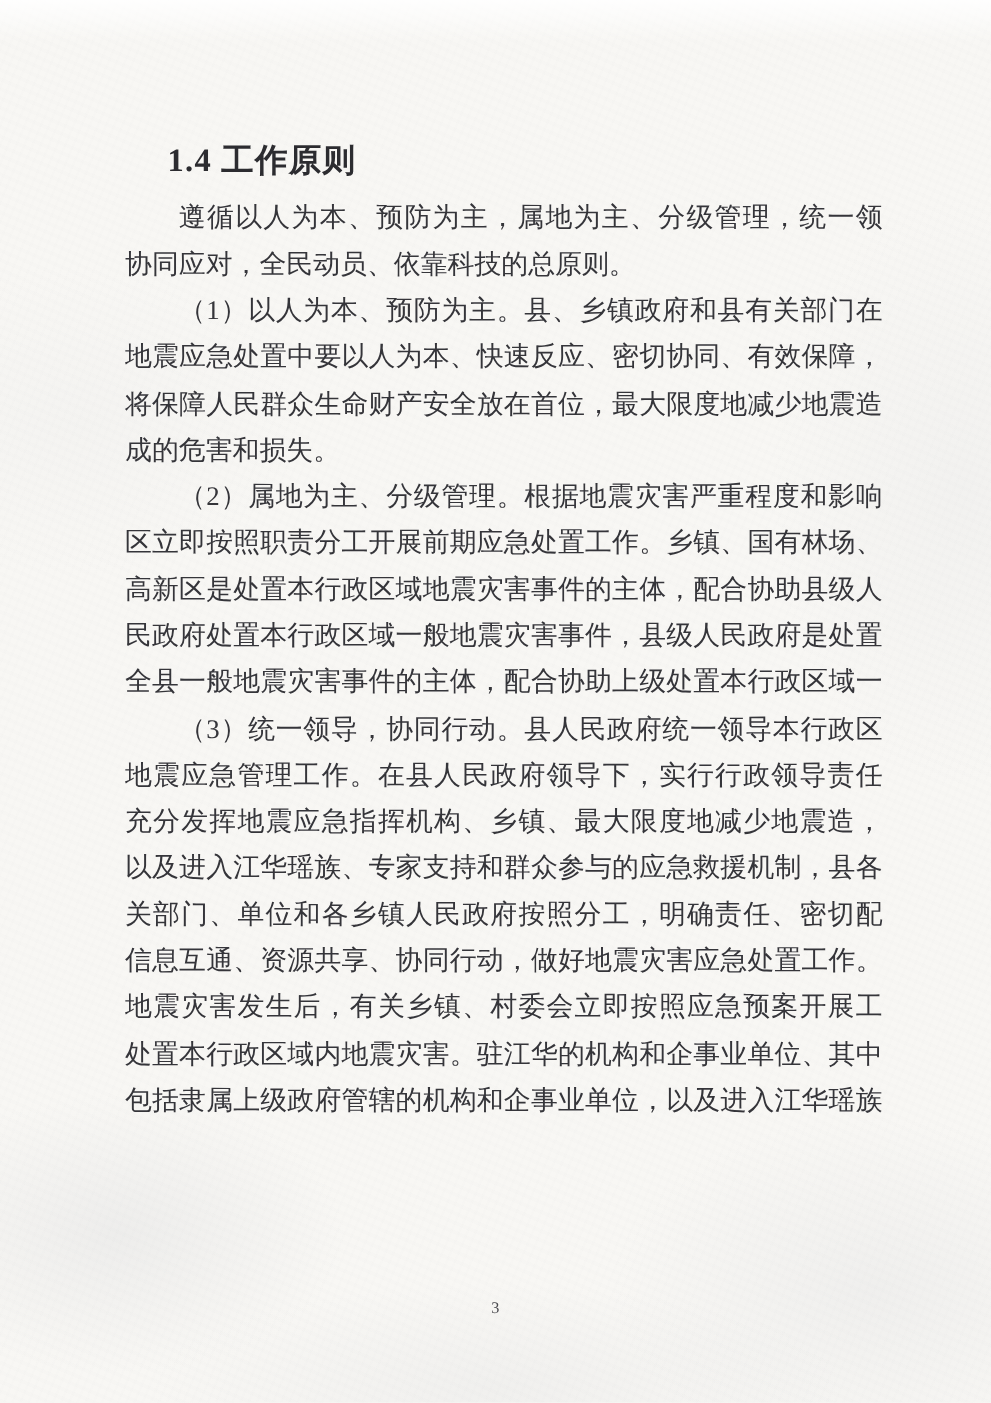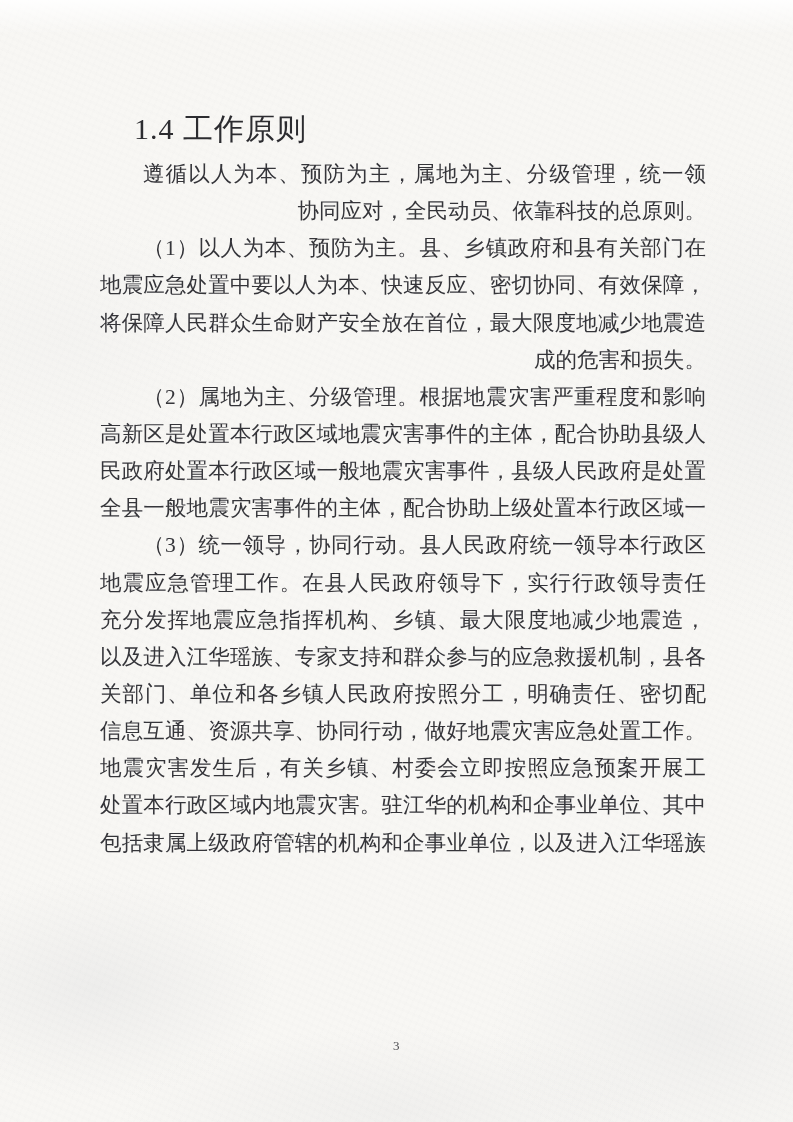--- a/index.html
+++ b/index.html
@@ -32,42 +32,41 @@
   .page {
     position: absolute;
     inset: 0;
     color: #35353a;
   }
   .section-heading {
     position: absolute;
     left: 100px;
     top: 112px;
     width: 606px;
-    font-size: 30px;
+    font-size: 26px;
     line-height: 34px;
-    font-weight: 400;
+    font-weight: 700;
     letter-spacing: 1px;
     color: #2c2c30;
     text-indent: 34px;
     white-space: nowrap;
   }
   .textblock {
     position: absolute;
     left: 100px;
     top: 156px;
     width: 606px;
     font-size: 21.5px;
     color: #35353a;
   }
   .textblock .line {
     height: 37.15px;
     line-height: 37.15px;
     overflow: hidden;
     white-space: nowrap;
-    text-align: right;
   }
   .textblock .line.full {
     text-align: justify;
     text-align-last: justify;
     white-space: normal;
   }
   .textblock .line.indent {
     text-indent: 2em;
   }
   .page-number {
@@ -90,20 +89,21 @@
   <div class="section-heading">1.4 工作原则</div>
 
   <div class="textblock" id="textblock">
       <div class="line full indent">遵循以人为本、预防为主，属地为主、分级管理，统一领导、</div>
       <div class="line">协同应对，全民动员、依靠科技的总原则。</div>
       <div class="line full indent">（1）以人为本、预防为主。县、乡镇政府和县有关部门在</div>
       <div class="line full">地震应急处置中要以人为本、快速反应、密切协同、有效保障，</div>
       <div class="line full">将保障人民群众生命财产安全放在首位，最大限度地减少地震造</div>
       <div class="line">成的危害和损失。</div>
       <div class="line full indent">（2）属地为主、分级管理。根据地震灾害严重程度和影响</div>
+      <div class="line full">区立即按照职责分工开展前期应急处置工作。乡镇、国有林场、</div>
       <div class="line full">高新区是处置本行政区域地震灾害事件的主体，配合协助县级人</div>
       <div class="line full">民政府处置本行政区域一般地震灾害事件，县级人民政府是处置</div>
       <div class="line full">全县一般地震灾害事件的主体，配合协助上级处置本行政区域一</div>
       <div class="line full indent">（3）统一领导，协同行动。县人民政府统一领导本行政区</div>
       <div class="line full">地震应急管理工作。在县人民政府领导下，实行行政领导责任制，</div>
       <div class="line full">充分发挥地震应急指挥机构、乡镇、最大限度地减少地震造，</div>
       <div class="line full">以及进入江华瑶族、专家支持和群众参与的应急救援机制，县各有</div>
       <div class="line full">关部门、单位和各乡镇人民政府按照分工，明确责任、密切配合、</div>
       <div class="line full">信息互通、资源共享、协同行动，做好地震灾害应急处置工作。</div>
       <div class="line full">地震灾害发生后，有关乡镇、村委会立即按照应急预案开展工作，</div>

